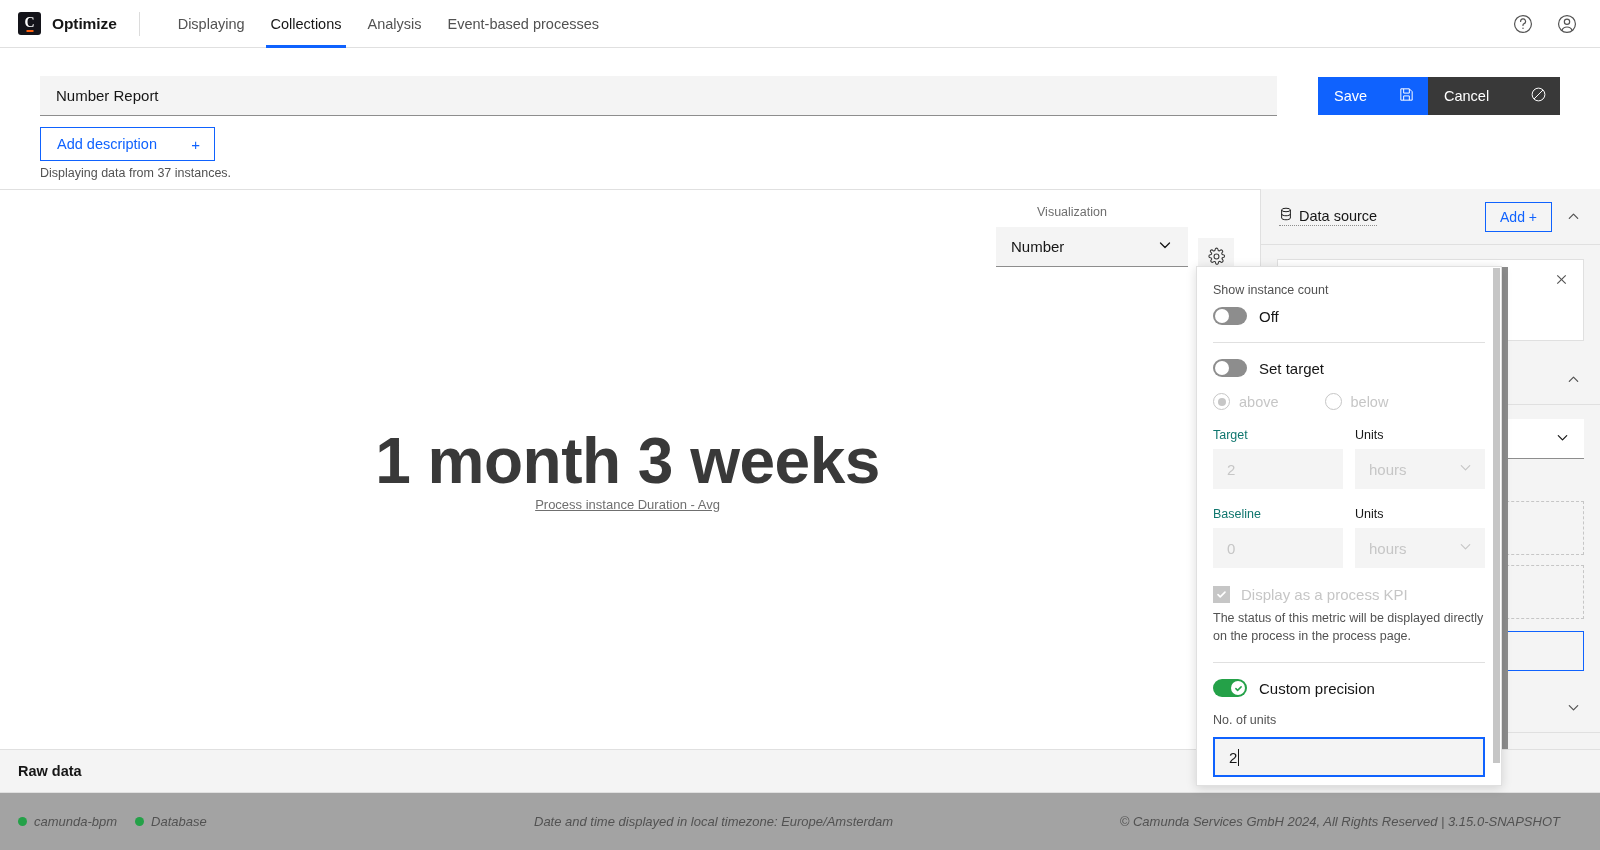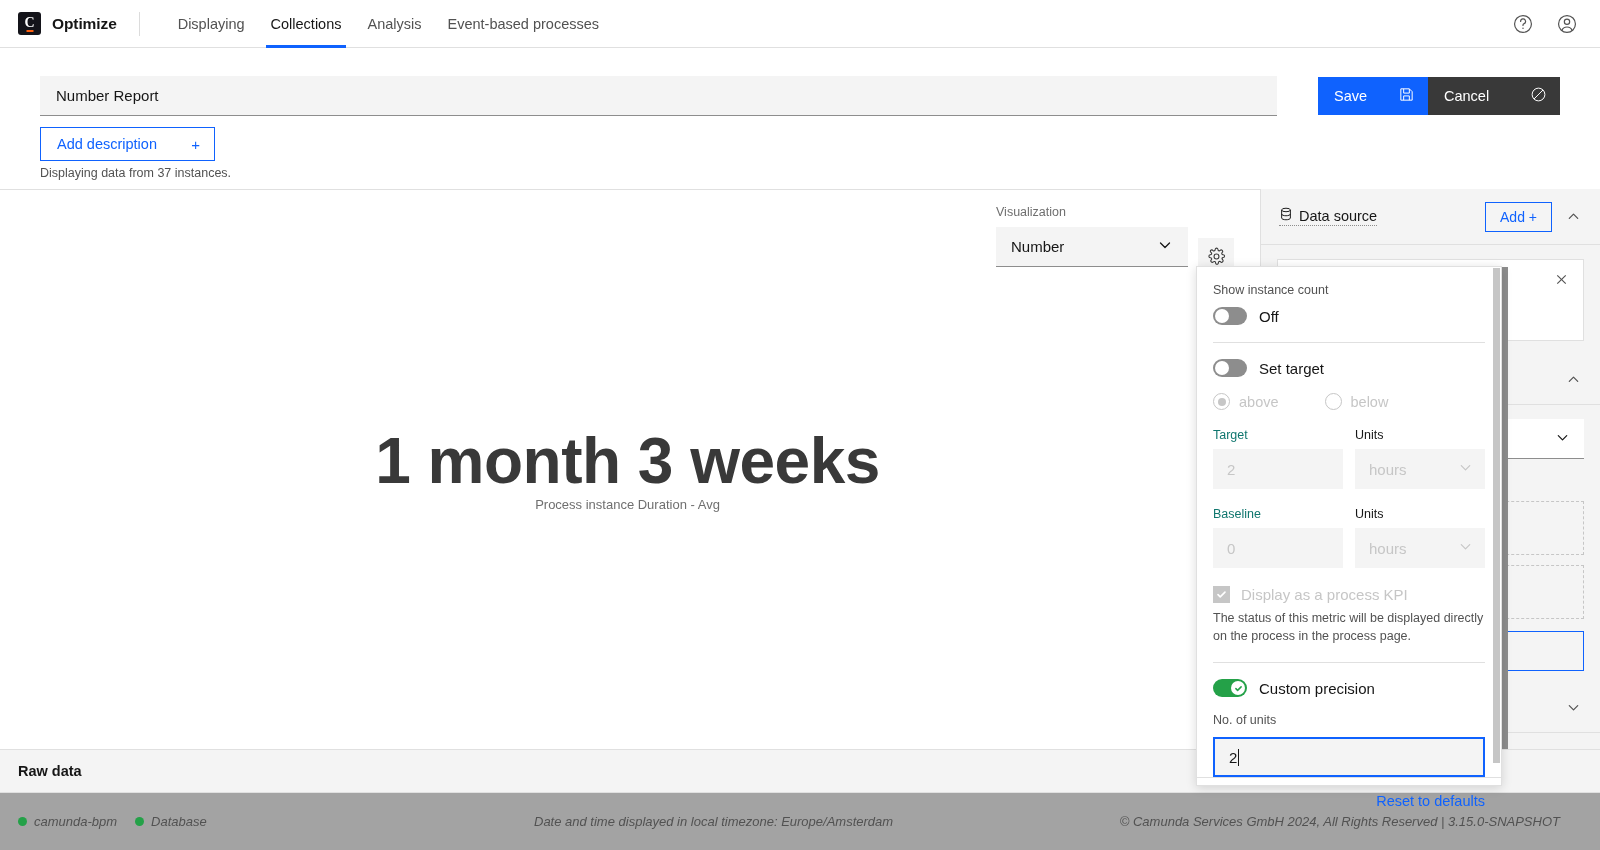--- a/index.html
+++ b/index.html
@@ -100,24 +100,24 @@
     background: #fff; border-top: 1px solid #e0e0e0;
   }
   .number-display {
     position: absolute; left: 0; top: 0; width: 1255px; height: 560px;
     display: flex; flex-direction: column; align-items: center; justify-content: center;
   }
   .number-main {
     font-size: 64px; font-weight: 700; color: #393939; letter-spacing: -0.5px;
     line-height: 1.05;
   }
-  .number-sub { font-size: 13px; color: #6f6f6f; margin-top: 1px; align-self: center; }
+  .number-sub { font-size: 13px; color: #6f6f6f; margin-top: 1px; align-self: center; text-decoration: underline; }
 
   .viz-block { position: absolute; left: 996px; top: 15px; }
-  .viz-label { font-size: 12.5px; color: #6f6f6f; margin-bottom: 8px; }
+  .viz-label { font-size: 12.5px; color: #6f6f6f; margin-bottom: 8px; margin-left: 41px; }
   .viz-select {
     width: 192px; height: 40px; background: #f4f4f4; border: none;
     border-bottom: 1px solid #8d8d8d; display: flex; align-items: center;
     justify-content: space-between; padding: 0 15px; font-size: 15px; cursor: pointer;
   }
   .gear-btn {
     position: absolute; left: 1198px; top: 48px; width: 36px; height: 36px;
     background: #f4f4f4; display: flex; align-items: center; justify-content: center;
     cursor: pointer; color: #393939;
   }
@@ -507,23 +507,20 @@
 
       <div style="margin-top:16px">
         <div class="pop-label">No. of units</div>
         <div class="units-input">
           <span>2</span>
             <span class="caret"></span>
         </div>
       </div>
     </div>
 
-    <div class="pop-footer">
-      <span class="reset-link">Reset to defaults</span>
-    </div>
     <div class="pop-scrollbar"></div>
   </div>
 
   <div class="rawdata-bar">
     <span class="rawdata-title">Raw data</span>
   </div>
 
   <div class="footer">
     <div class="foot-left">
       <span class="status-pill">

